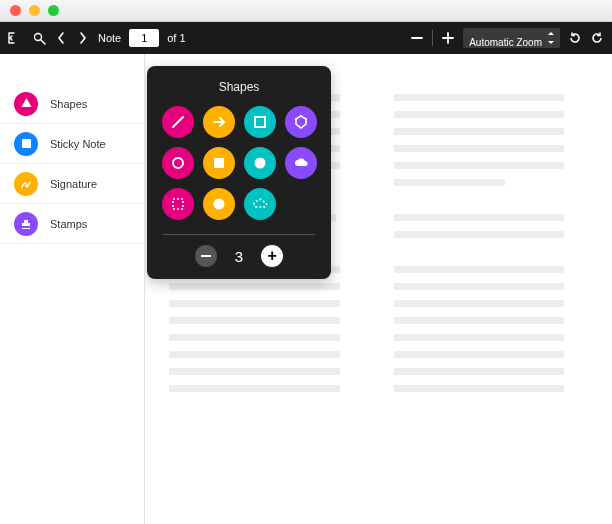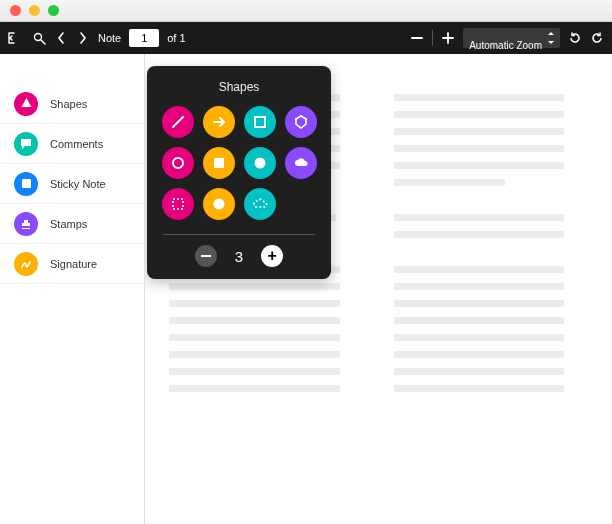--- a/index.html
+++ b/index.html
@@ -5,21 +5,21 @@
 * { margin:0; padding:0; box-sizing:border-box; font-family:-apple-system,BlinkMacSystemFont,"Segoe UI",Helvetica,Arial,sans-serif; }
 body { width:612px; height:524px; background:#fff; overflow:hidden; }
 .titlebar { height:22px; background:linear-gradient(#f6f6f6,#e8e8e8); border-bottom:1px solid #d0d0d0; display:flex; align-items:center; padding:0 10px; gap:8px; }
 .tdot { width:11px; height:11px; border-radius:50%; }
 .td-r { background:#ff5f57; } .td-y { background:#febc2e; } .td-g { background:#28c840; }
 .toolbar { height:32px; background:#1a1a1a; display:flex; align-items:center; color:#fff; font-size:11px; padding:0 8px; gap:10px; }
 .tb-icon { width:14px; height:14px; display:flex; align-items:center; justify-content:center; color:#fff; }
 .tb-group { display:flex; align-items:center; gap:8px; }
 .page-input { width:30px; height:18px; background:#fff; color:#000; text-align:center; border:none; border-radius:2px; font-size:11px; }
 .tb-spacer { flex:1; }
-.zoom-select { background:#3a3a3a; color:#fff; border:none; height:20px; font-size:10px; padding:12px 18px 0 6px; border-radius:2px; position:relative; display:flex; align-items:flex-start; }
+.zoom-select { background:#3a3a3a; color:#fff; border:none; height:20px; font-size:10px; padding:0 18px 0 6px; border-radius:2px; position:relative; display:flex; align-items:flex-end; }
 .zoom-select::after { content:""; position:absolute; right:6px; top:4px; width:0;height:0;border-left:3px solid transparent;border-right:3px solid transparent;border-bottom:3px solid #fff; }
 .zoom-select::before { content:""; position:absolute; right:6px; bottom:4px; width:0;height:0;border-left:3px solid transparent;border-right:3px solid transparent;border-top:3px solid #fff; }
 .workspace { display:flex; height:calc(524px - 54px); }
 .sidebar { width:145px; background:#fff; border-right:1px solid #e0e0e0; padding-top:30px; }
 .side-item { height:40px; display:flex; align-items:center; padding:0 14px; gap:12px; border-bottom:1px solid #f0f0f0; font-size:11px; color:#333; cursor:pointer; }
 .side-icon { width:24px; height:24px; border-radius:50%; display:flex; align-items:center; justify-content:center; color:#fff; }
 .canvas { flex:1; background:#fff; position:relative; padding:40px 20px 0 24px; overflow:hidden; }
 .doc-cols { display:flex; gap:26px; }
 .doc-col { flex:1; }
 .line { height:7px; background:#ececec; margin-bottom:10px; border-radius:1px; }
@@ -107,50 +107,42 @@
   <div class="sidebar" id="sidebar">
       <div class="side-item">
         <div class="side-icon" style="background:#e6007e">
           <svg width="13" height="13" viewBox="0 0 13 13">
             <path d="M6.5 1l5 9h-10z" fill="#fff"></path>
           </svg>
         </div>
         <span>Shapes</span>
       </div>
       <div class="side-item">
-        <div class="side-icon" style="background:#00c4a7">
-          <svg width="12" height="12" viewBox="0 0 12 12">
-            <path d="M1 1h10v7H5l-3 3V8H1z" fill="#fff"></path>
-          </svg>
-        </div>
-        <span>Comments</span>
-      </div>
-      <div class="side-item">
         <div class="side-icon" style="background:#1183ff">
           <svg width="11" height="11" viewBox="0 0 11 11">
             <rect x="1" y="1" width="9" height="9" rx="1" fill="#fff"></rect>
           </svg>
         </div>
         <span>Sticky Note</span>
       </div>
       <div class="side-item">
+        <div class="side-icon" style="background:#ffb000">
+          <svg width="12" height="12" viewBox="0 0 12 12">
+            <path d="M2 9c2-5 4-5 4-2s2 2 4-3" stroke="#fff" stroke-width="1.6" fill="none" stroke-linecap="round"></path>
+          </svg>
+        </div>
+        <span>Signature</span>
+      </div>
+      <div class="side-item">
         <div class="side-icon" style="background:#8a4bff">
           <svg width="12" height="12" viewBox="0 0 12 12">
             <path d="M4 2h4v3h2v3H2V5h2z M2 10h8v1H2z" fill="#fff"></path>
           </svg>
         </div>
         <span>Stamps</span>
-      </div>
-      <div class="side-item">
-        <div class="side-icon" style="background:#ffb000">
-          <svg width="12" height="12" viewBox="0 0 12 12">
-            <path d="M2 9c2-5 4-5 4-2s2 2 4-3" stroke="#fff" stroke-width="1.6" fill="none" stroke-linecap="round"></path>
-          </svg>
-        </div>
-        <span>Signature</span>
       </div>
     </div>
   <div class="canvas">
     <div class="doc-cols">
       <div class="doc-col">
         <div class="line" style="width:86%"></div>
           <div class="line" style="width:86%"></div>
           <div class="line" style="width:86%"></div>
           <div class="line" style="width:86%"></div>
           <div class="line" style="width:86%"></div>

